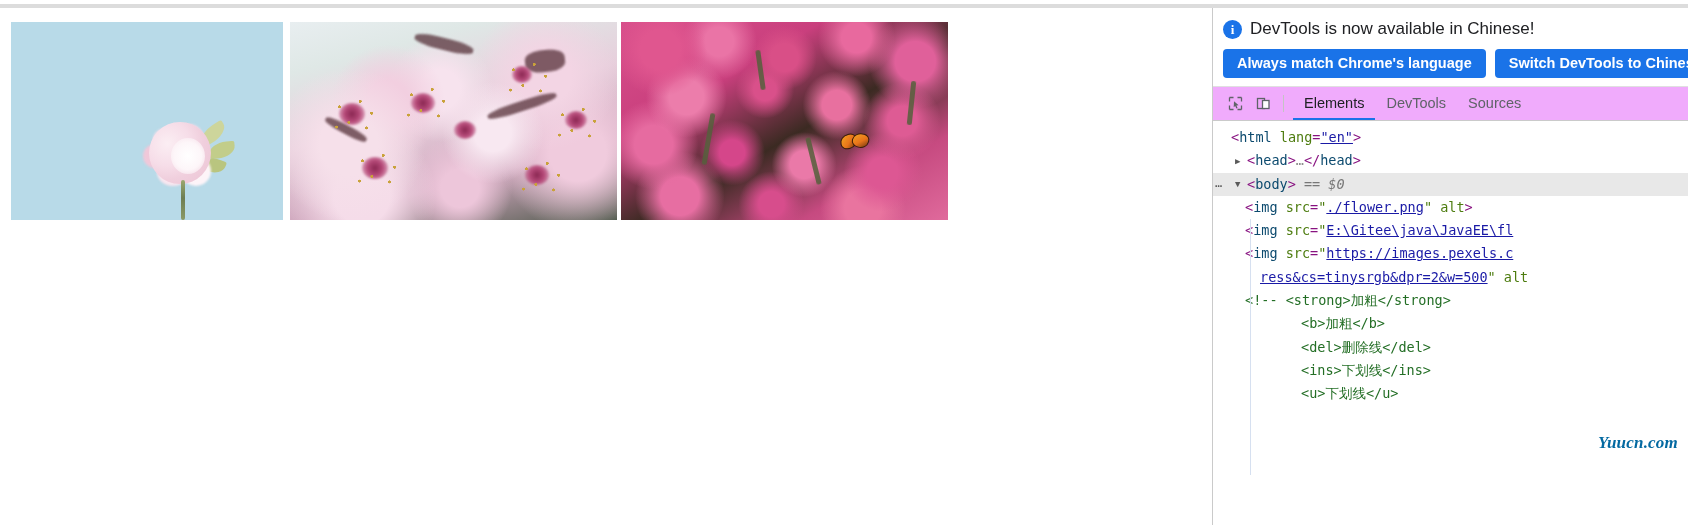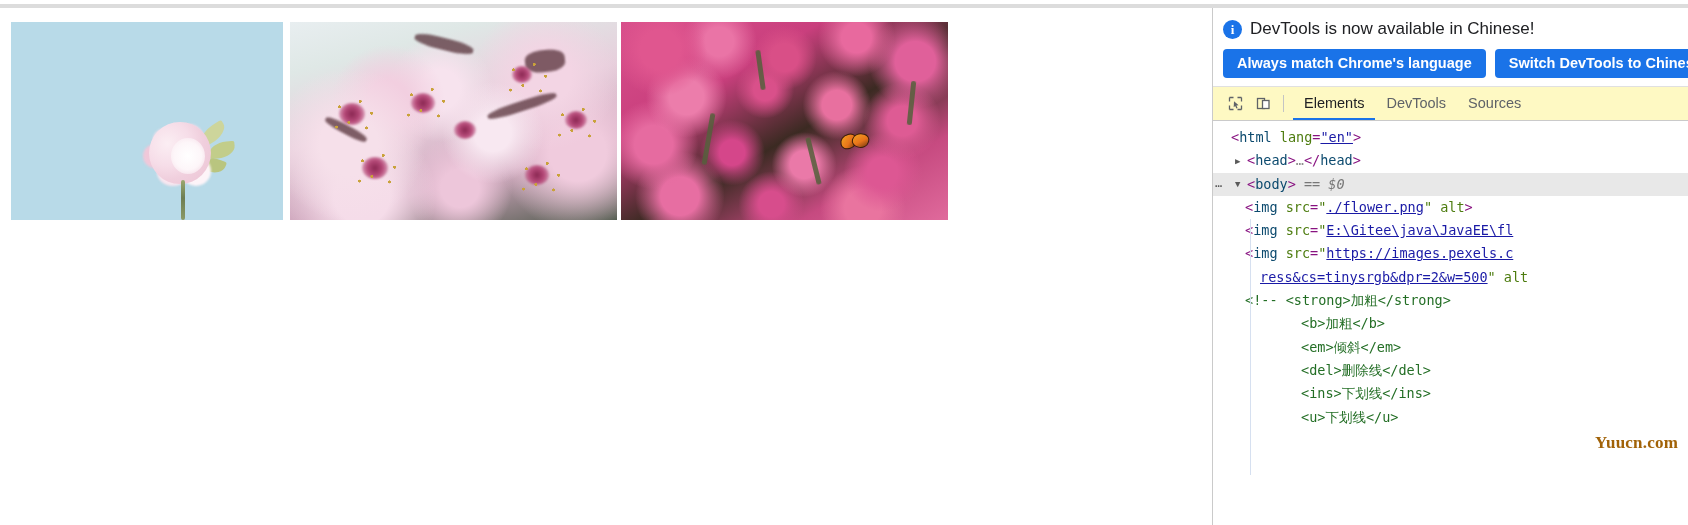--- a/index.html
+++ b/index.html
@@ -279,21 +279,21 @@
     line-height: 29px;
     white-space: nowrap;
     cursor: pointer;
   }
 
   .dt-tabbar {
     display: flex;
     align-items: center;
     height: 34px;
     border-bottom: 1px solid #cacaca;
-    background: #fef9c3;
+    background: #f0abfc;
     padding-left: 8px;
     gap: 0px;
   }
   .tool-btn {
     width: 28px; height: 26px;
     display: flex;
     align-items: center;
     justify-content: center;
     cursor: pointer;
     color: #5f6368;
@@ -372,25 +372,26 @@
     top: 0;
     bottom: 0;
     width: 1px;
     background: #d6e0f0;
   }
 
   .watermark {
     position: absolute;
     right: 10px;
     top: 425px;
-    color: #a16207;
+    color: #0369a1;
     font-family: "Liberation Serif", serif;
     font-size: 17px;
     font-weight: bold;
     letter-spacing: .2px;
+    font-style: italic;
   }
 </style>
 </head>
 <body>
 
 <div id="app">
 
   <div class="top-strip">
     <div class="bar"></div>
   </div>
@@ -480,21 +481,20 @@
     <div class="dom-tree" id="dom-tree">
         <div class="dom-line indent-0"><span class="punct">&lt;</span><span class="tagp">html</span><span class="attr"> lang</span><span class="punct">=</span><span class="val">"en"</span><span class="punct">&gt;</span></div>
         <div class="dom-line indent-1"><span class="twisty">▶</span><span class="punct">&lt;</span><span class="tagp">head</span><span class="punct">&gt;</span><span class="doctype">…</span><span class="punct">&lt;/</span><span class="tagp">head</span><span class="punct">&gt;</span></div>
         <div class="dom-line indent-1 selected"><span class="ellipsis-marker">⋯</span><span class="twisty">▼</span><span class="punct">&lt;</span><span class="tagp">body</span><span class="punct">&gt;</span><span class="eq">  == $0</span></div>
         <div class="dom-line indent-2"><span class="punct">&lt;</span><span class="tagp">img</span><span class="attr"> src</span><span class="punct">=</span><span class="attr">"</span><span class="val">./flower.png</span><span class="attr">"</span><span class="attr"> alt</span><span class="punct">&gt;</span></div>
         <div class="dom-line indent-2"><span class="punct">&lt;</span><span class="tagp">img</span><span class="attr"> src</span><span class="punct">=</span><span class="attr">"</span><span class="val">E:\Gitee\java\JavaEE\fl</span><span class="attr"></span></div>
         <div class="dom-line indent-2"><span class="punct">&lt;</span><span class="tagp">img</span><span class="attr"> src</span><span class="punct">=</span><span class="attr">"</span><span class="val">https://images.pexels.c</span></div>
         <div class="dom-line indent-5"><span class="val">ress&amp;cs=tinysrgb&amp;dpr=2&amp;w=500</span><span class="attr">"</span><span class="attr"> alt</span></div>
         <div class="dom-line indent-2"><span class="comment">&lt;!-- &lt;strong&gt;加粗&lt;/strong&gt;</span></div>
         <div class="dom-line indent-4"><span class="comment">&lt;b&gt;加粗&lt;/b&gt;</span></div>
-        <div class="dom-line indent-4"><span class="comment">&lt;em&gt;倾斜&lt;/em&gt;</span></div>
         <div class="dom-line indent-4"><span class="comment">&lt;del&gt;删除线&lt;/del&gt;</span></div>
         <div class="dom-line indent-4"><span class="comment">&lt;ins&gt;下划线&lt;/ins&gt;</span></div>
         <div class="dom-line indent-4"><span class="comment">&lt;u&gt;下划线&lt;/u&gt;</span></div>
         <div class="child-guide" style="top: 98.2px; height: 256.3px; bottom: auto;"></div>
       </div>
 
     <div class="watermark">Yuucn.com</div>
   </div>
 
 </div>

